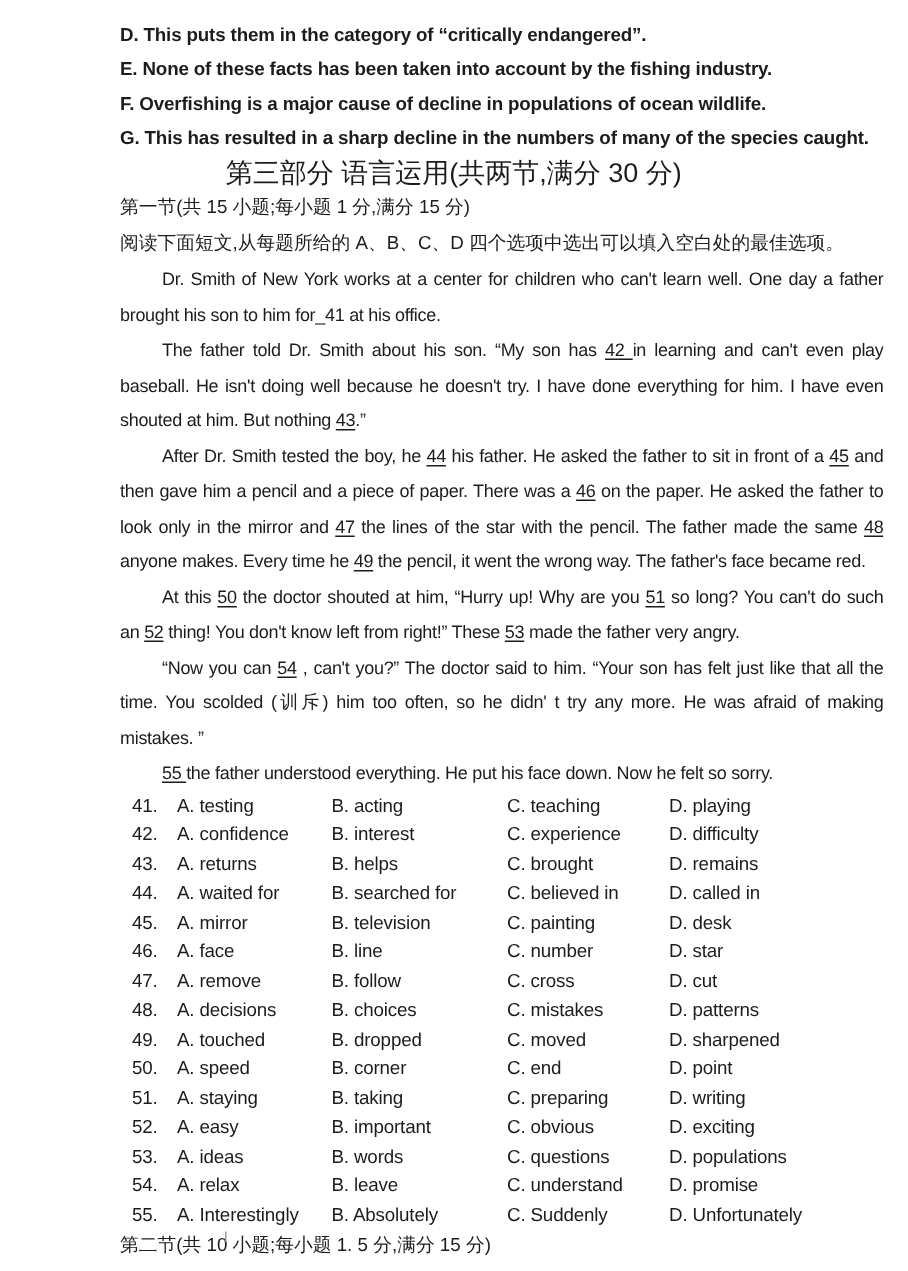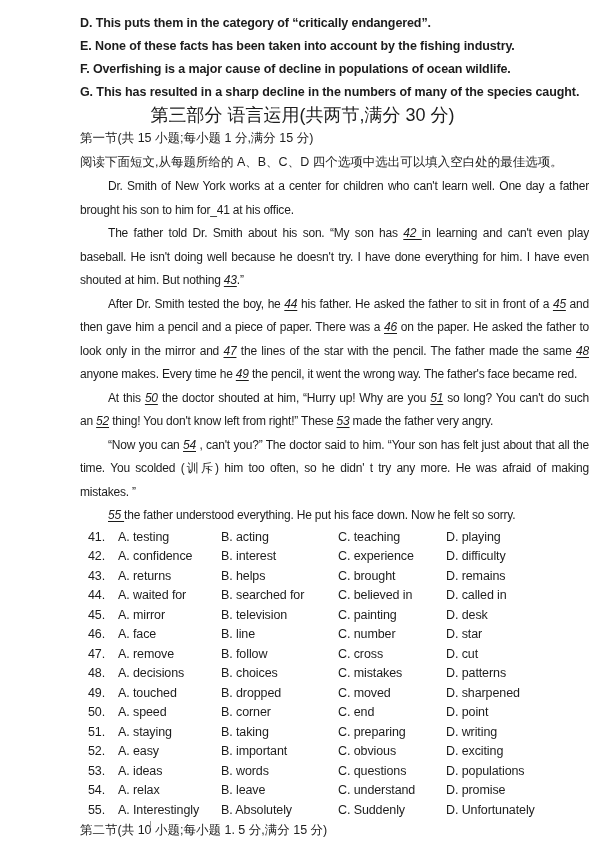--- a/index.html
+++ b/index.html
@@ -29,21 +29,21 @@
   .passage .pline {
     height: 23.5px;
     line-height: 23.5px;
     overflow: hidden;
     text-align: justify;
   }
   .passage .pline::after { content: ""; display: inline-block; width: 100%; height: 0; }
   .passage .pline.last { text-align: left; }
   .passage .pline.last::after { content: none; }
   .passage .pline.indent { padding-left: 28px; }
-  .blank { text-decoration: underline; text-underline-offset: 2px; font-style: italic; }
+  .blank { text-decoration: underline; text-underline-offset: 2px; }
 
   .options { margin-left: 8px; margin-top: 0; font-size: 12.5px; letter-spacing: -0.1px; }
   .opt-row {
     display: grid;
     grid-template-columns: 30px 103px 117px 108px auto;
     height: 19.5px;
     line-height: 19.5px;
     overflow: hidden;
   }
   .part2 { line-height: 20px; }
@@ -79,21 +79,21 @@
       <div class="pline last"><span>brought his son to him for_41 at his office.</span></div>
       <div class="pline indent"><span>The father told Dr. Smith about his son. “My son has </span><span class="blank">42 </span><span>in learning and can't even play</span></div>
       <div class="pline"><span>baseball. He isn't doing well because he doesn't try. I have done everything for him. I have even</span></div>
       <div class="pline last"><span>shouted at him. But nothing </span><span class="blank">43</span><span>.”</span></div>
       <div class="pline indent"><span>After Dr. Smith tested the boy, he </span><span class="blank">44</span><span> his father. He asked the father to sit in front of a </span><span class="blank">45</span><span> and</span></div>
       <div class="pline"><span>then gave him a pencil and a piece of paper. There was a </span><span class="blank">46</span><span> on the paper. He asked the father to</span></div>
       <div class="pline"><span>look only in the mirror and </span><span class="blank">47</span><span> the lines of the star with the pencil. The father made the same </span><span class="blank">48</span></div>
       <div class="pline last"><span>anyone makes. Every time he </span><span class="blank">49</span><span> the pencil, it went the wrong way. The father's face became red.</span></div>
       <div class="pline indent"><span>At this </span><span class="blank">50</span><span> the doctor shouted at him, “Hurry up! Why are you </span><span class="blank">51</span><span> so long? You can't do such</span></div>
       <div class="pline last"><span>an </span><span class="blank">52</span><span> thing! You don't know left from right!” These </span><span class="blank">53</span><span> made the father very angry.</span></div>
-      <div class="pline indent"><span>“Now you can </span><span class="blank">54</span><span> , can't you?” The doctor said to him. “Your son has felt just about that all the</span></div>
+      <div class="pline indent"><span>“Now you can </span><span class="blank">54</span><span> , can't you?” The doctor said to him. “Your son has felt just like that all the</span></div>
       <div class="pline"><span>time. You scolded (训斥) him too often, so he didn' t try any more. He was afraid of making</span></div>
       <div class="pline last"><span>mistakes. ”</span></div>
       <div class="pline last indent"><span class="blank">55 </span><span>the father understood everything. He put his face down. Now he felt so sorry.</span></div>
     </div>
 
   <div class="options">
 
       <div class="opt-row">
         <span class="opt-num">41.</span>
         <span class="opt-cell">A. testing</span>

